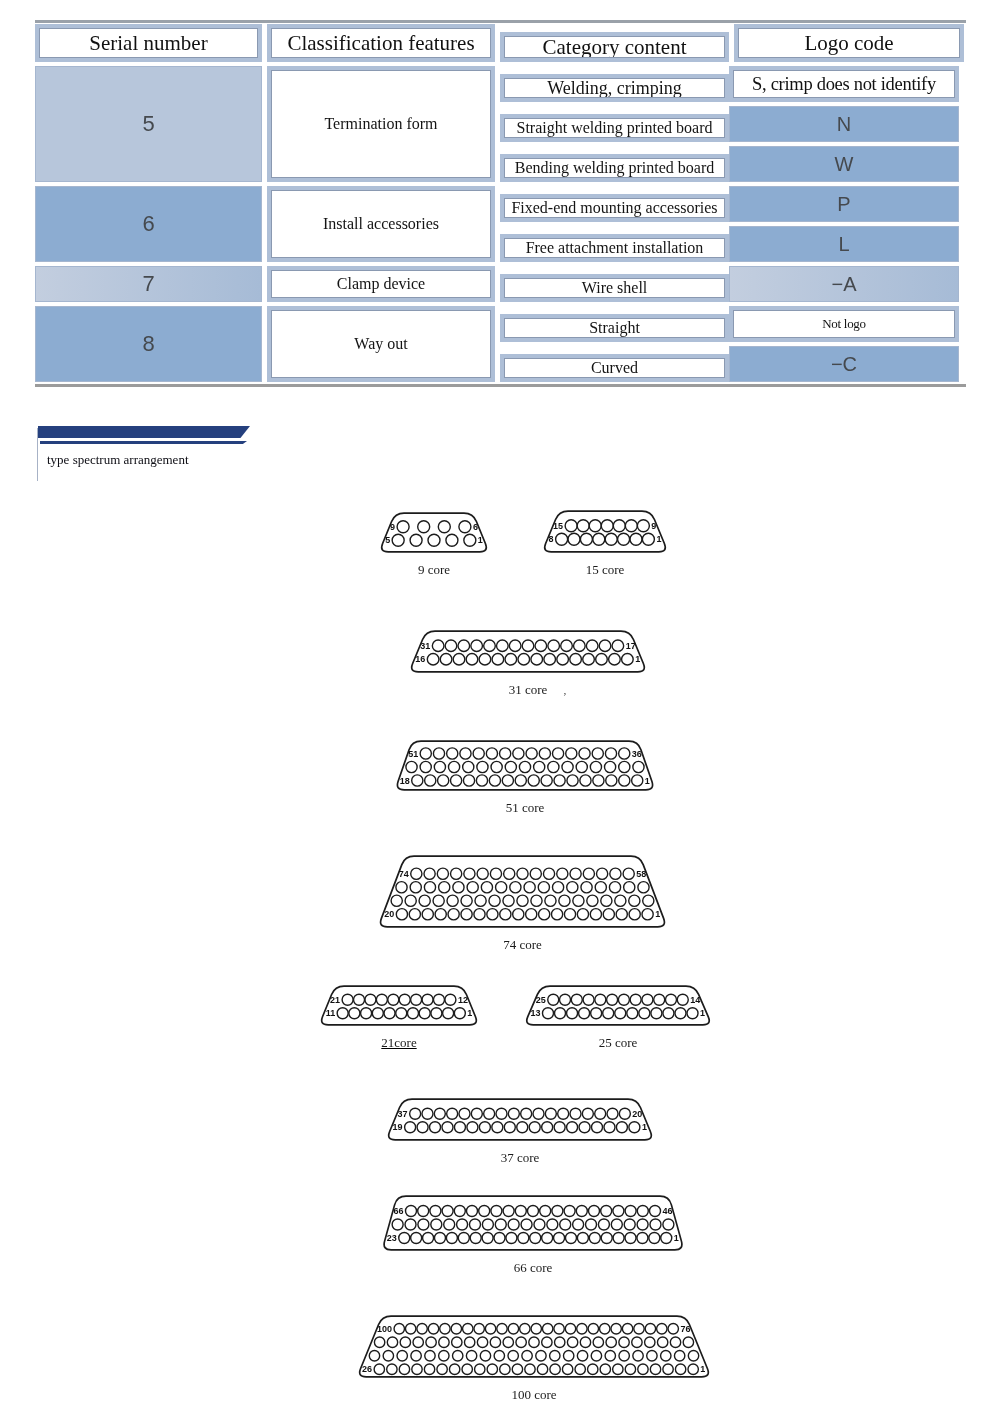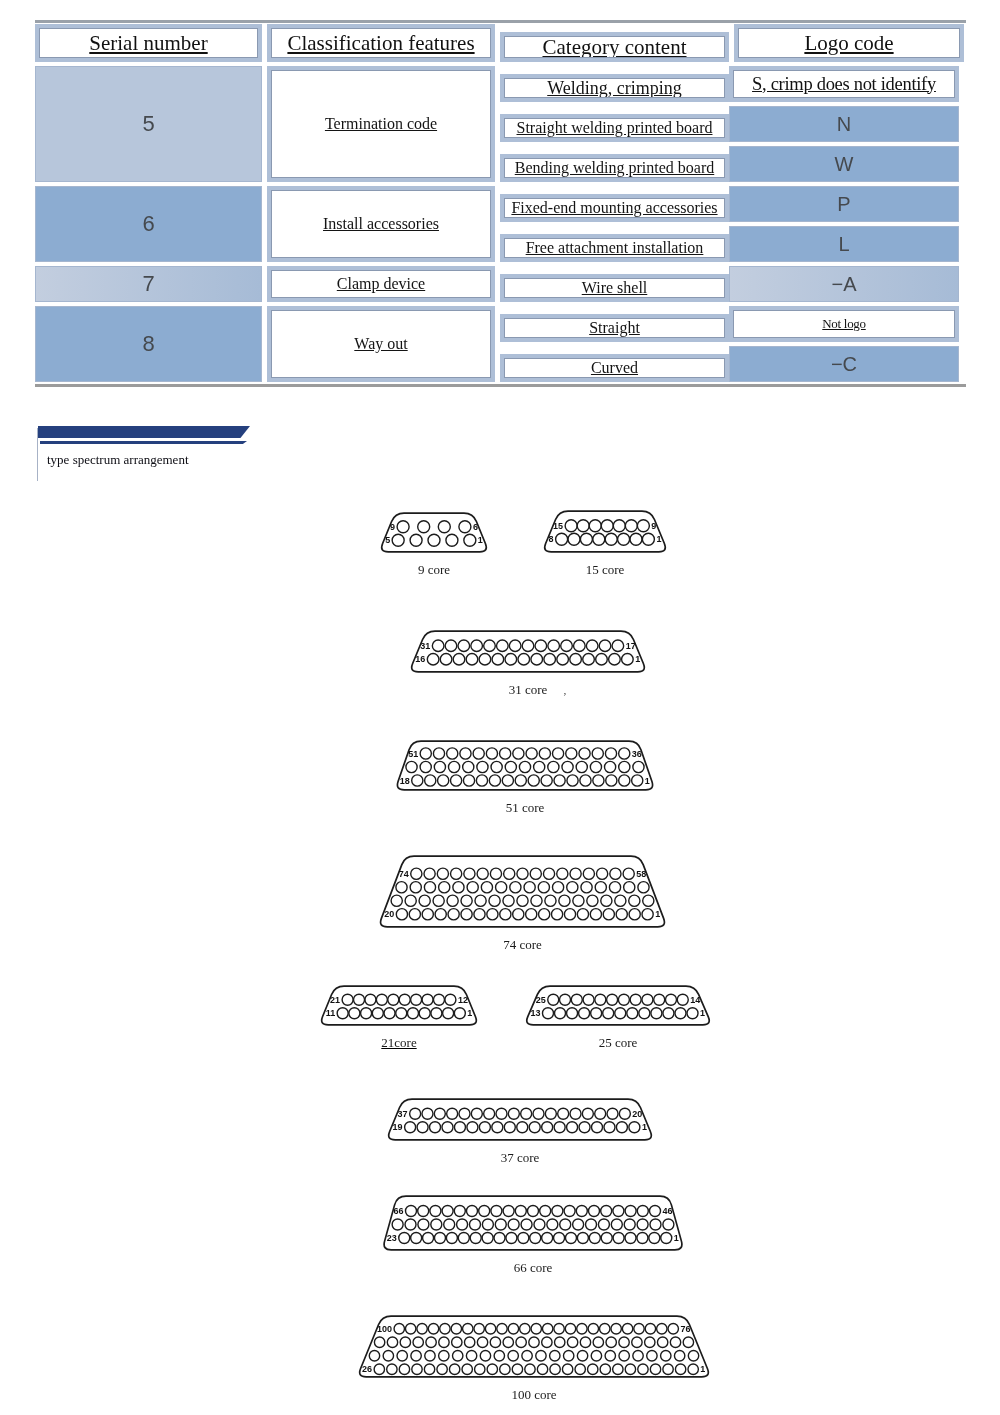--- a/index.html
+++ b/index.html
@@ -8,21 +8,21 @@
   
   .tbl{position:absolute;left:35px;top:20px;width:931px;display:flex;flex-direction:column;gap:4px;
        border-top:3px solid #9aa1a9;border-bottom:3px solid #9b9b9b;padding:1px 0 2px 0;box-sizing:border-box;}
   .trow{display:flex;gap:5px;align-items:stretch;}
   .col-s{width:227px;flex:none;}
   .col-f{width:228px;flex:none;}
   .col-c{width:229px;flex:none;margin-top:8px;}
   .col-l{width:230px;flex:none;}
   .wcell{background:#aebfd7;padding:4px;box-sizing:border-box;}
   .wcell .in{border:1px solid #8a99b1;background:#ffffff;width:100%;height:100%;box-sizing:border-box;
-             display:flex;align-items:center;justify-content:center;white-space:nowrap;overflow:hidden;text-decoration:underline;}
+             display:flex;align-items:center;justify-content:center;white-space:nowrap;overflow:hidden;}
   .thead{height:38px;}
   .hd{font-size:21px;color:#111;}
   .body-txt{font-size:16px;color:#141414;}
   .big-txt{font-size:18px;color:#141414;}
   .code-plain{font-size:18.5px;letter-spacing:-0.3px;color:#111;}
   .flat{display:flex;align-items:center;justify-content:center;box-sizing:border-box;
         font-family:"Liberation Sans",sans-serif;color:#45494e;border:1px solid #a5b6cf;}
   .flat.dark{background:#8cacd1;}
   .flat.light{background:linear-gradient(90deg,#c3cedf,#a6bbd6);}
   .scell{font-size:22px;}
@@ -62,21 +62,21 @@
         <div class="in hd">Category content</div>
       </div>
     <div class="wcell col-l">
         <div class="in hd">Logo code</div>
       </div>
   </div>
 
   <div class="trow">
     <div class="flat scell col-s" style="background:#b7c6db;">5</div>
     <div class="wcell col-f">
-        <div class="in body-txt">Termination code</div>
+        <div class="in body-txt">Termination form</div>
       </div>
     <div class="entries">
       <div class="entry">
         <div class="wcell col-c">
             <div class="in big-txt">Welding, crimping</div>
           </div>
         <div class="wcell col-l">
             <div class="in code-plain">S, crimp does not identify</div>
           </div>
       </div>

